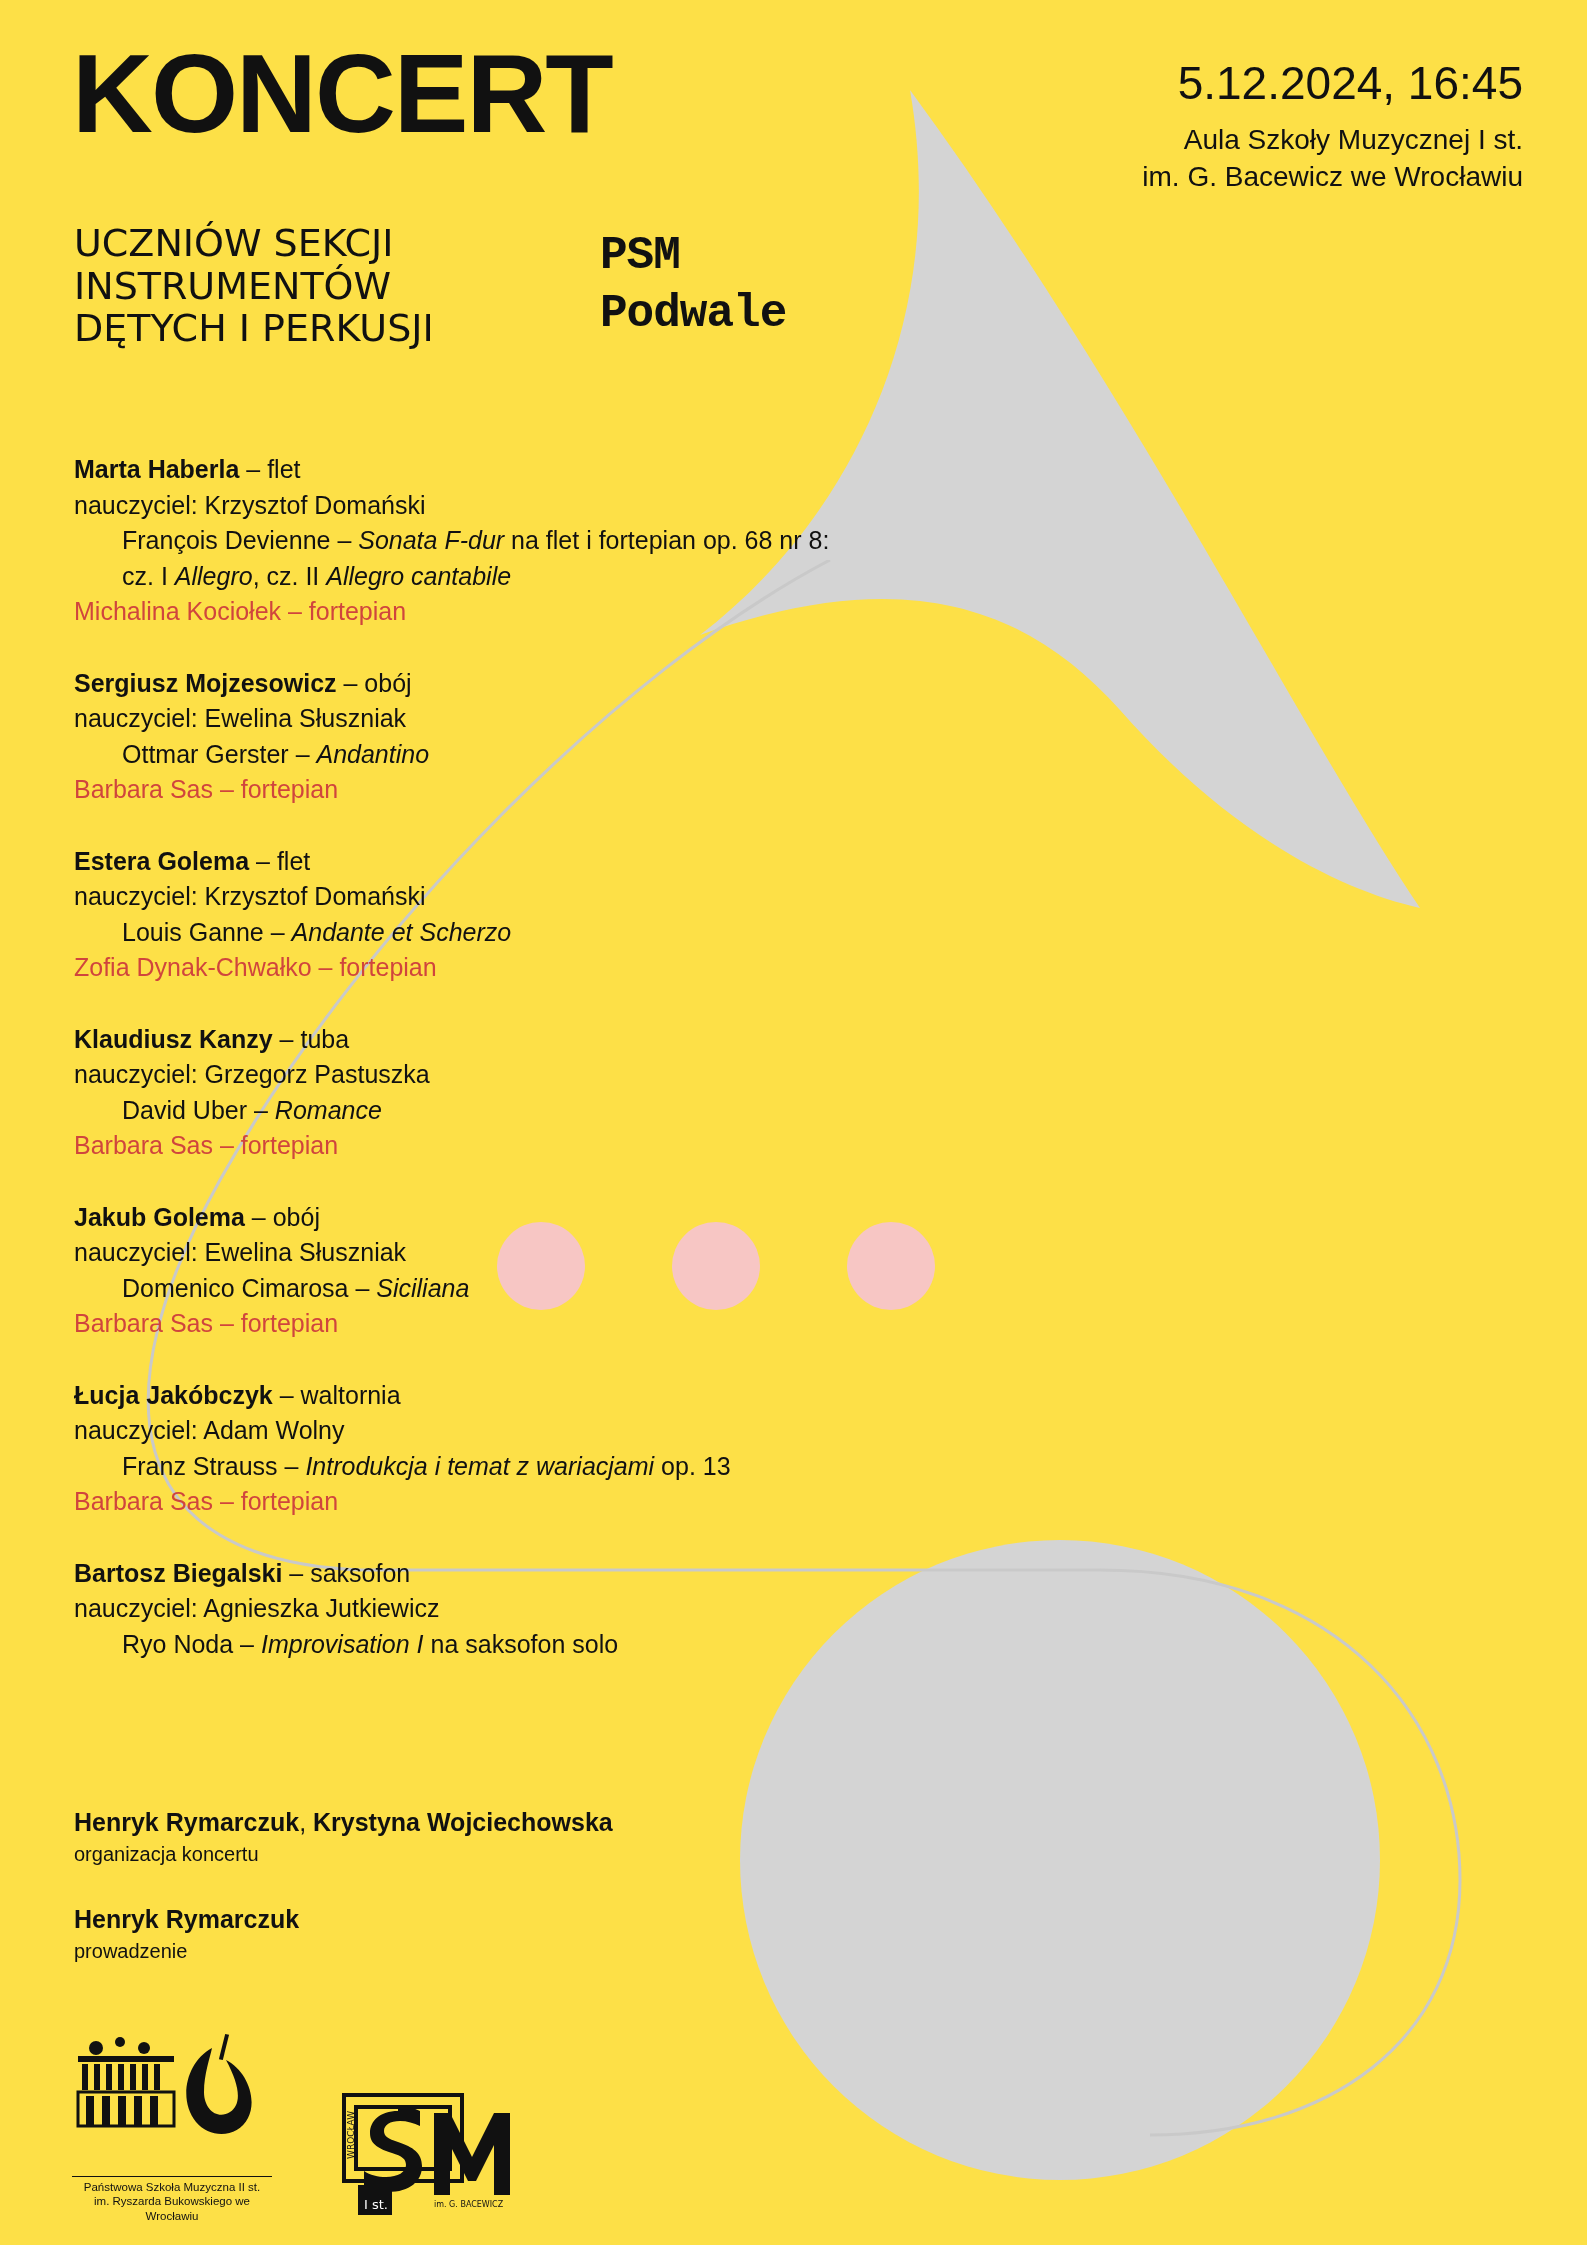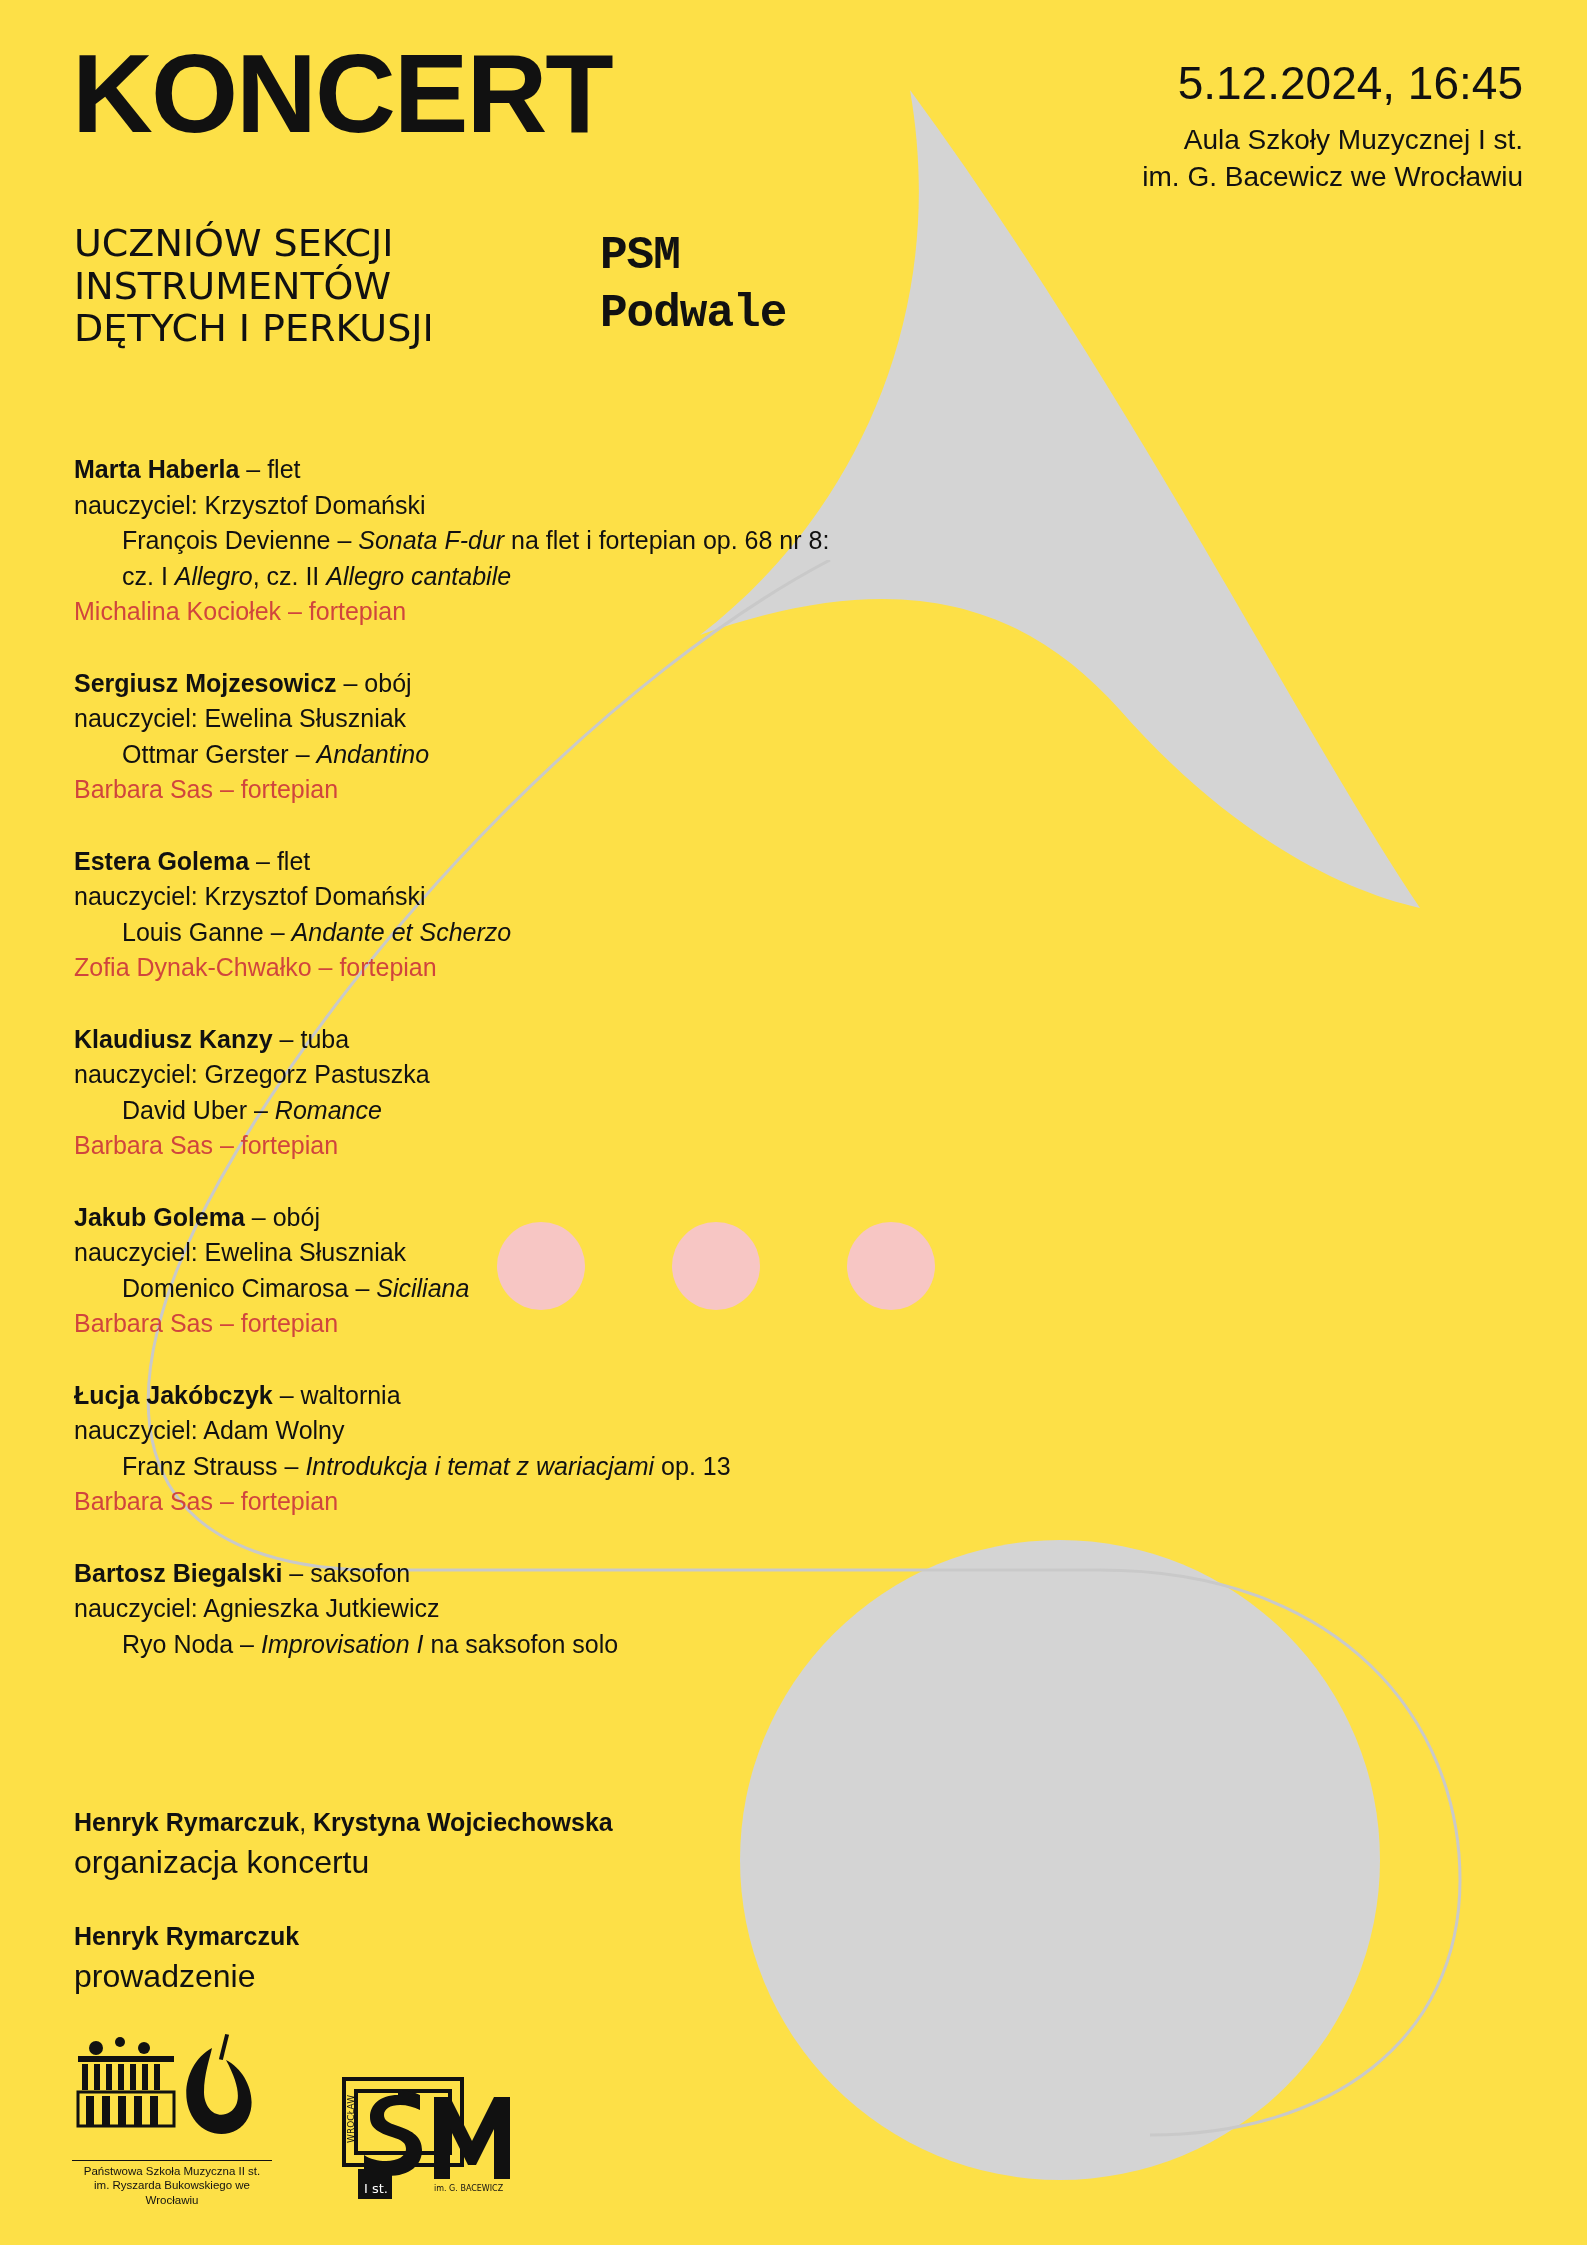--- a/index.html
+++ b/index.html
@@ -156,37 +156,37 @@
   }
   .credit-block { margin-bottom: 34px; }
   .credit-names {
     font-size: 25px;
     color: #111111;
     line-height: 1.4;
     font-weight: 700;
   }
   .credit-names .plain { font-weight: 400; }
   .credit-role {
-    font-size: 32px;
+    font-size: 20px;
     color: #111111;
     line-height: 1.4;
   }
 
   
   #logos {
     position: absolute;
     left: 72px;
     top: 2030px;
     display: flex;
     align-items: flex-end;
     gap: 66px;
   }
   #logo-psm2 { width: 200px; }
   #logo-psm2 .logo-caption {
-    margin-top: 6px;
+    margin-top: 22px;
     font-size: 11.5px;
     line-height: 1.25;
     color: #111111;
     text-align: center;
     border-top: 1px solid #111;
     padding-top: 3px;
   }
   #logo-bacewicz { width: 185px; }
 </style>
 </head>

